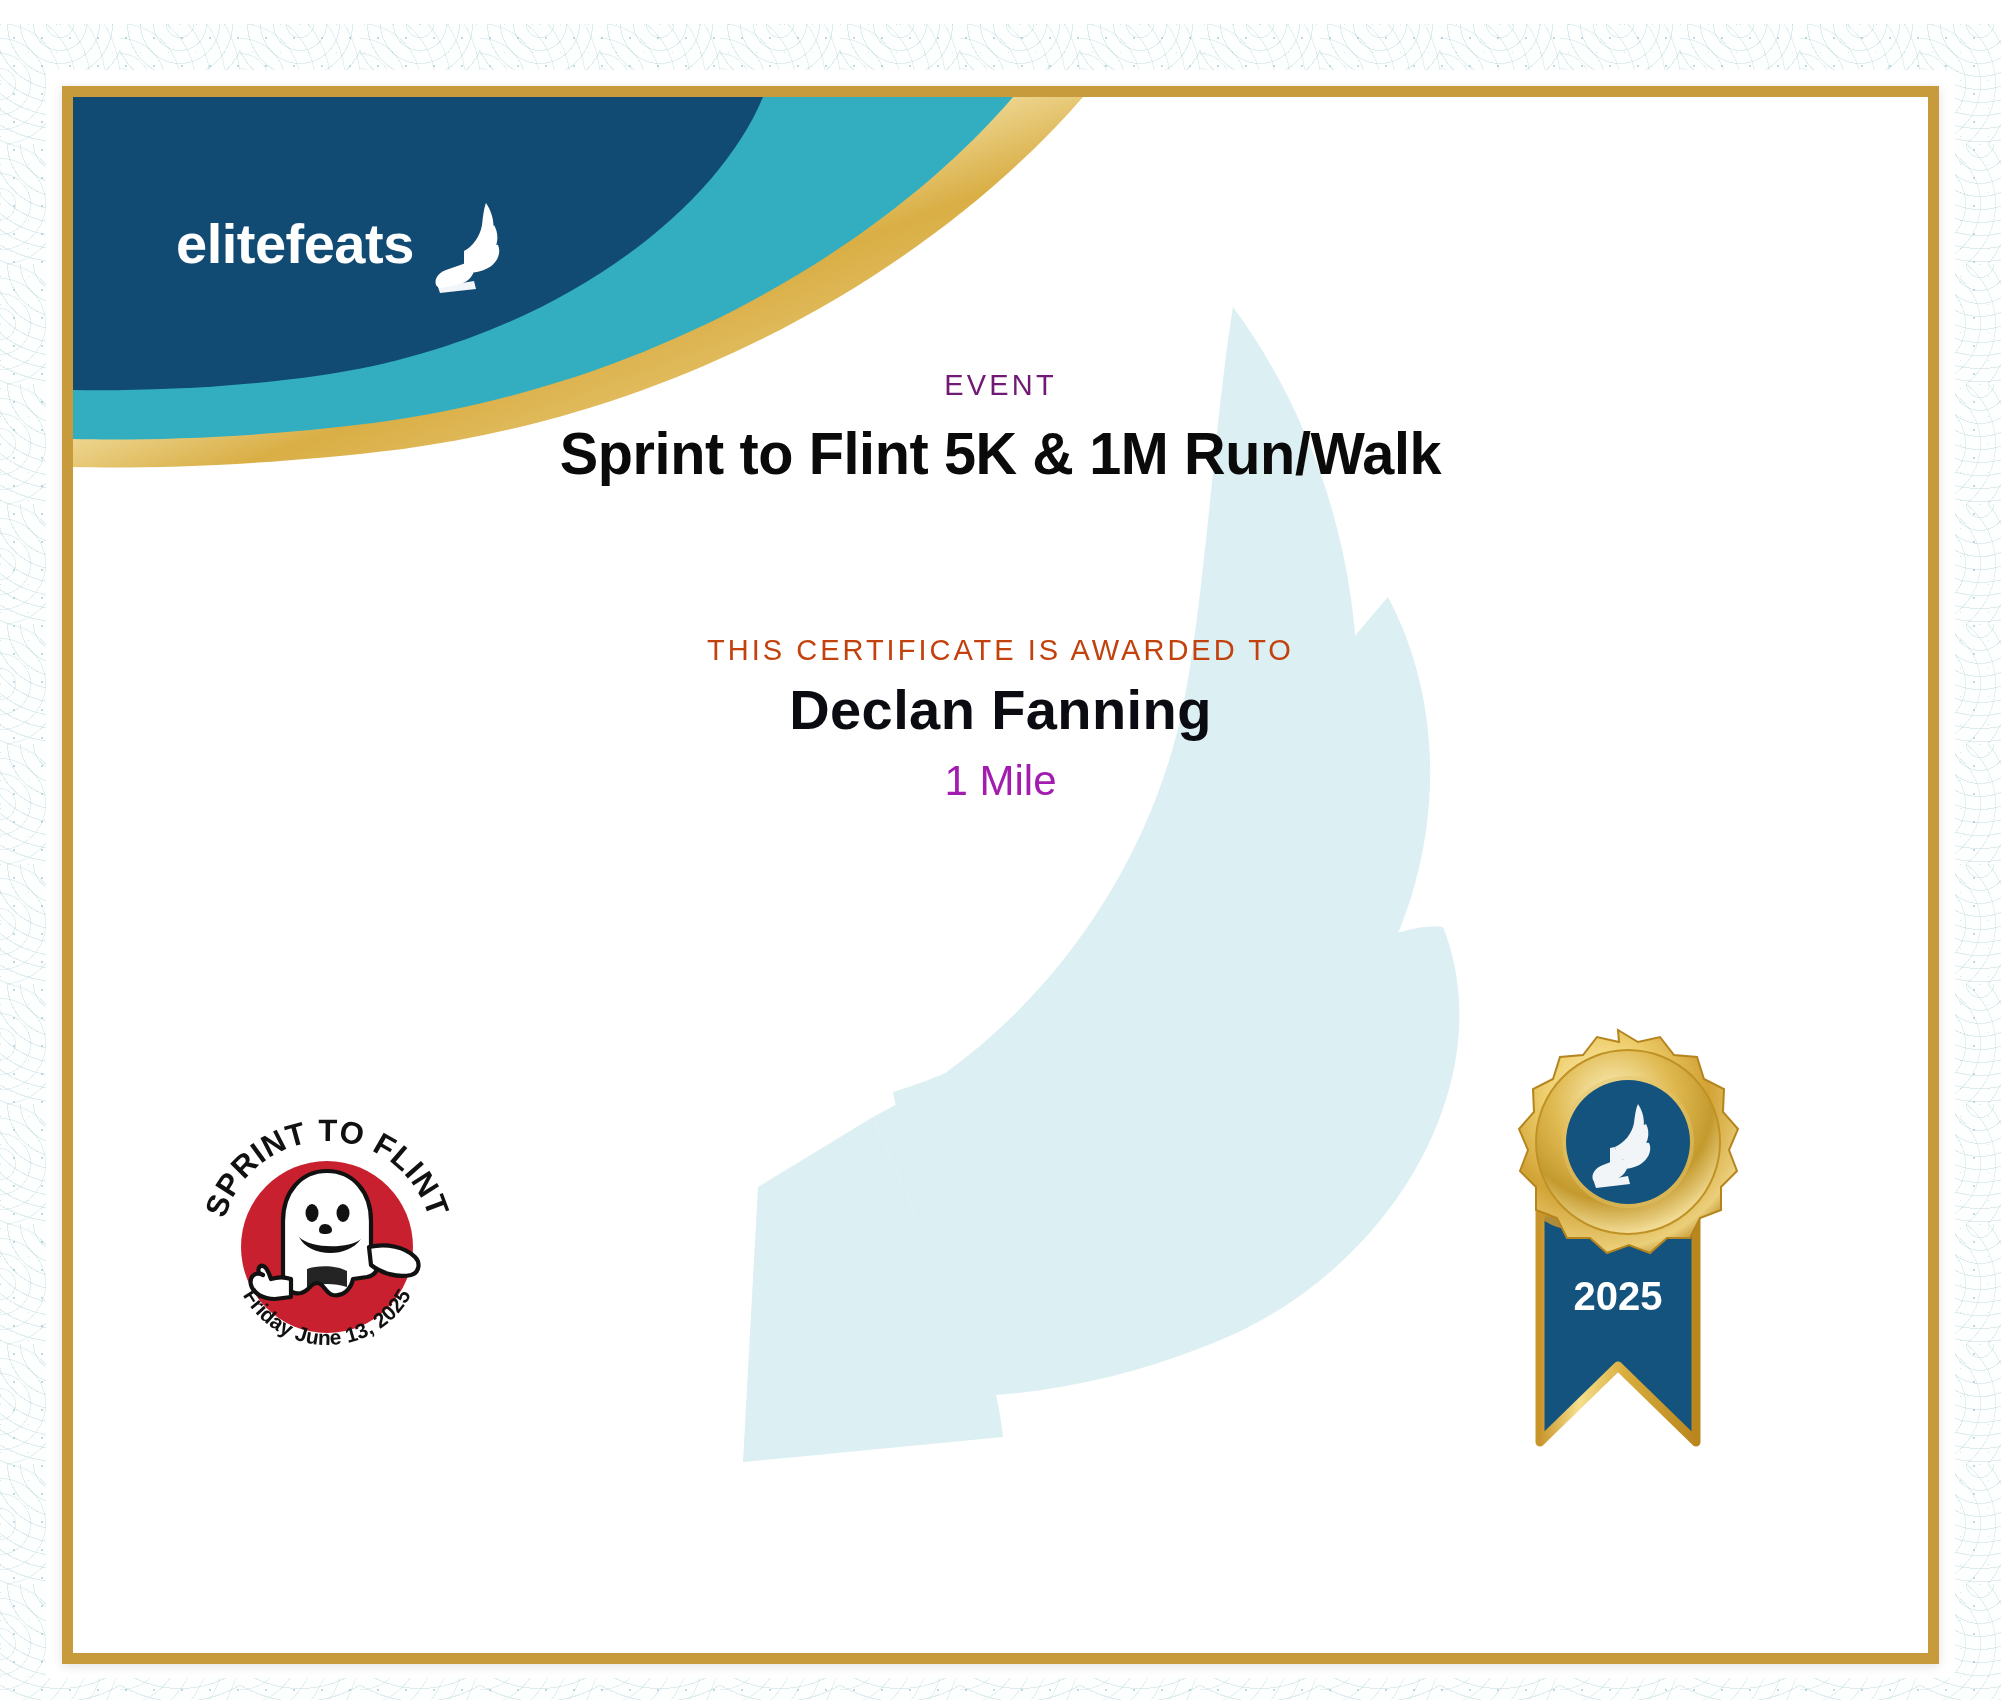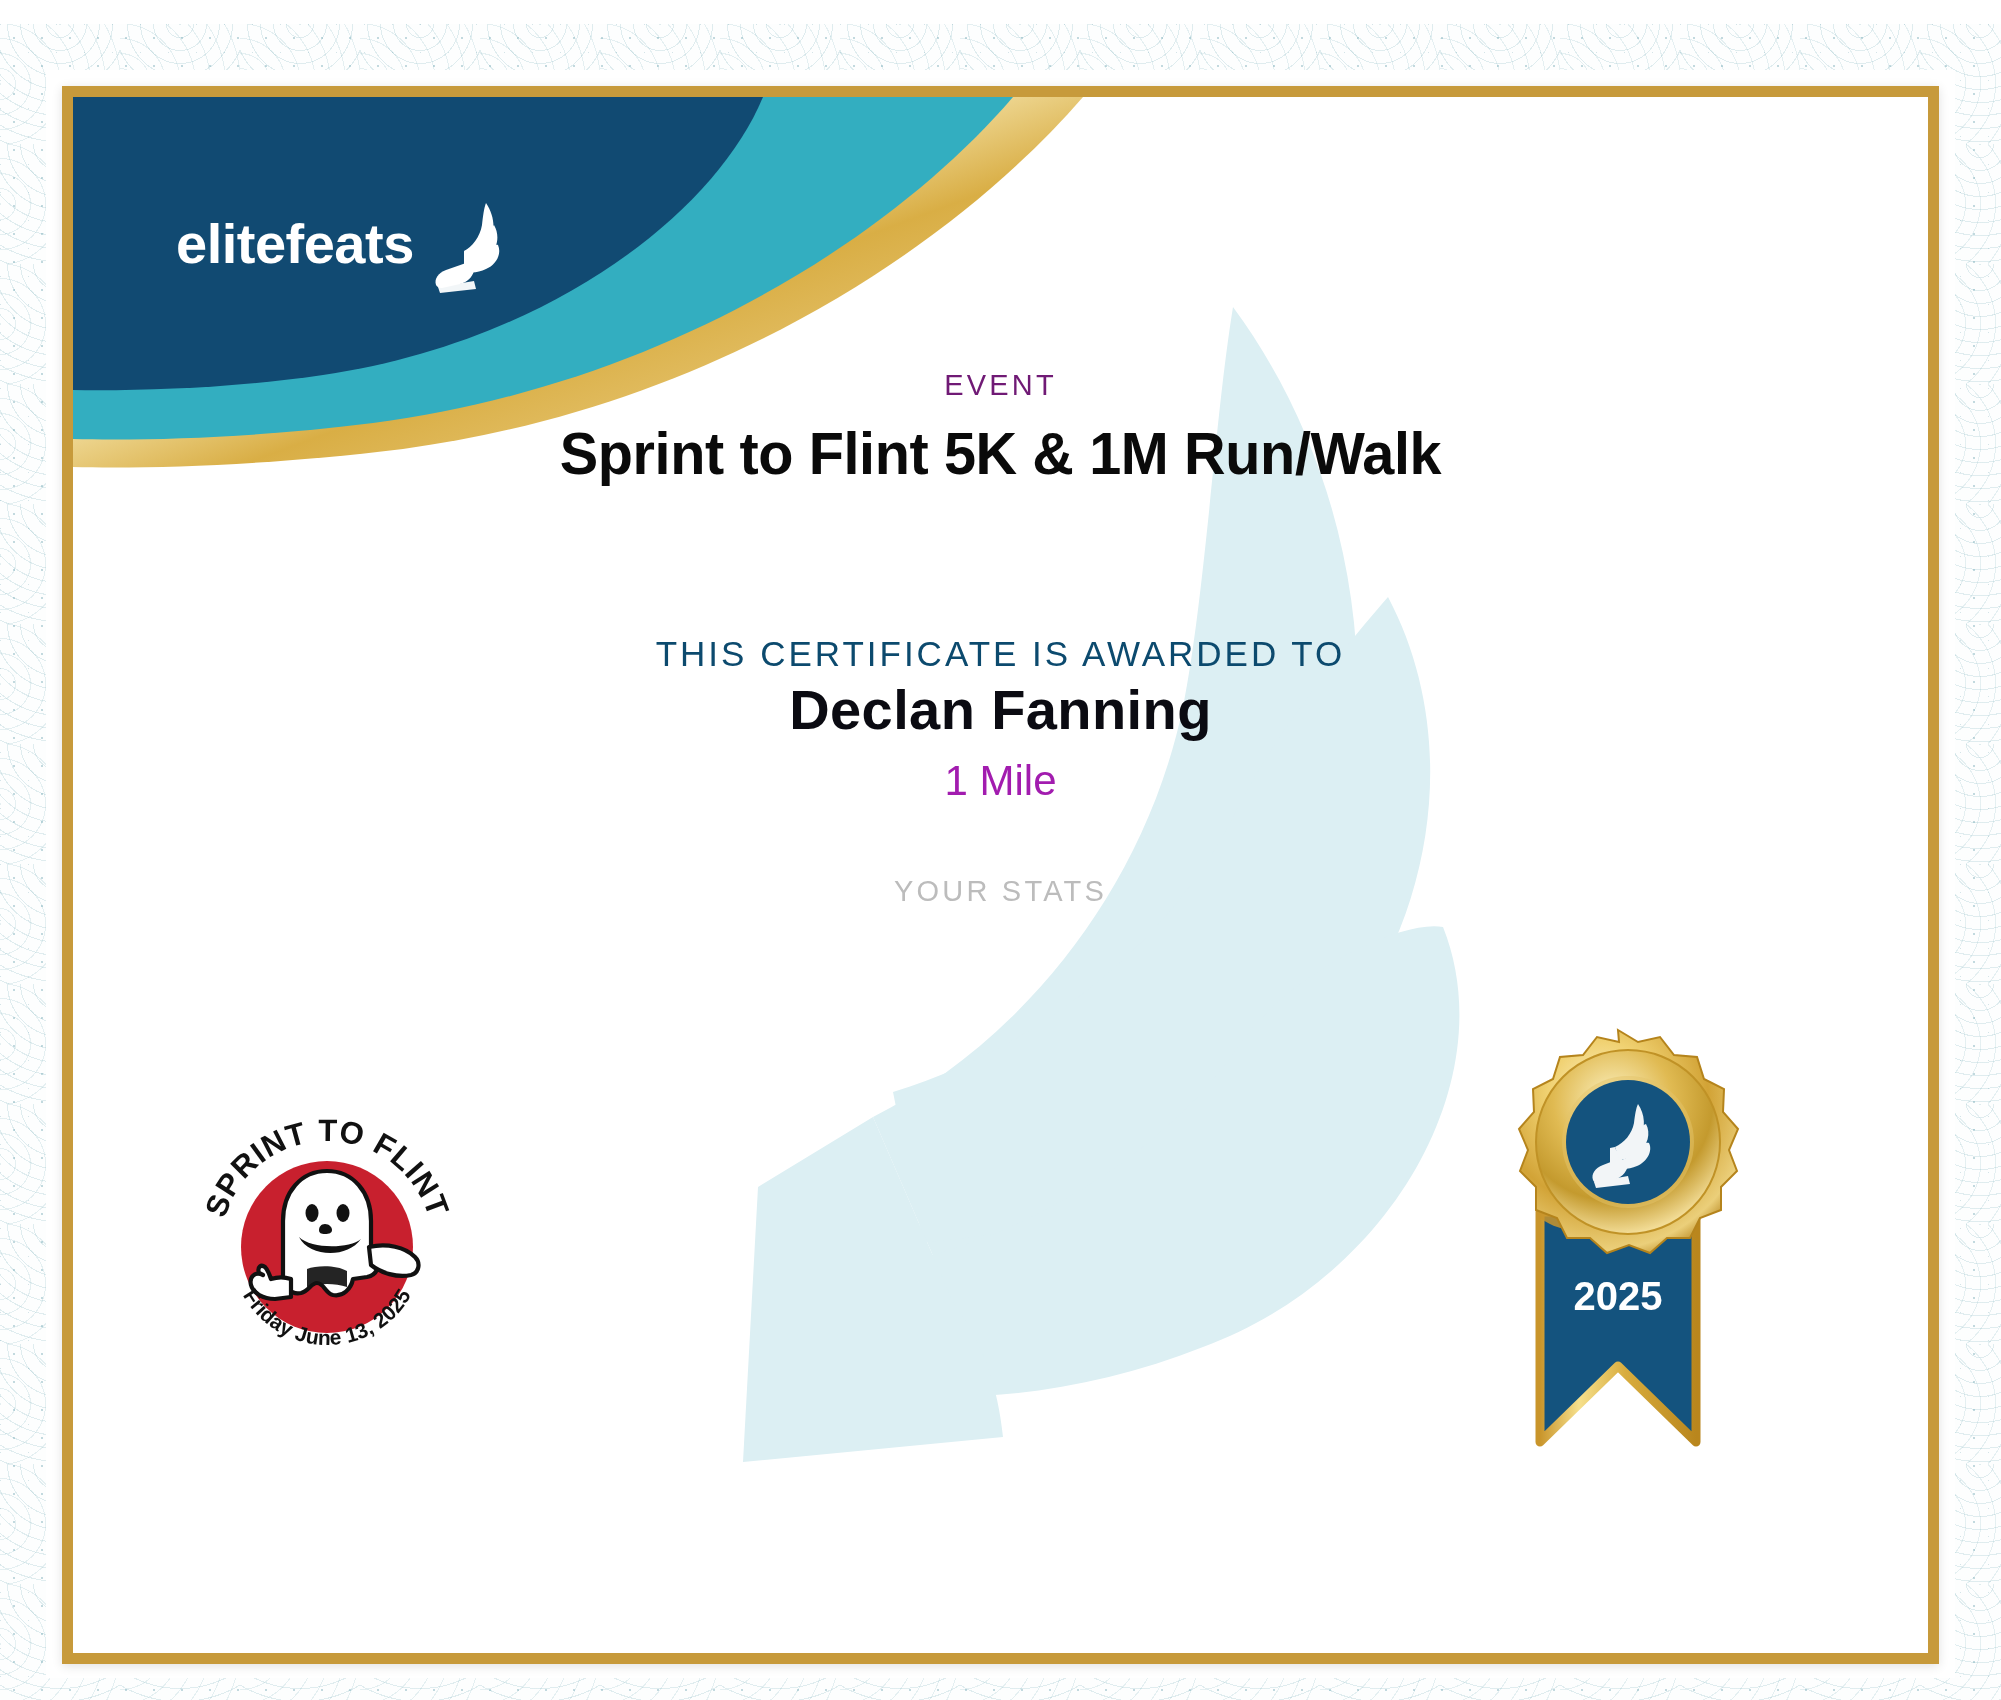--- a/index.html
+++ b/index.html
@@ -93,21 +93,21 @@
 
   #event-label  { top: 272px;  font-size: 29px; letter-spacing: 3.2px; color: #701a75; }
   #event-title  {
     position: absolute; top: 322px; width: 100%; text-align: center;
     font-family: "Liberation Sans Narrow", "Liberation Sans", sans-serif;
     font-size: 60px; font-weight: 700; color: #0a0a0a;
     letter-spacing: -0.4px;
     transform: scaleX(0.96);
   }
 
-  #awarded-label { top: 537px; font-size: 35px; letter-spacing: 3.0px; color: #0c4a6e; }
+  #awarded-label { top: 537px; font-size: 29px; letter-spacing: 3.0px; color: #c2410c; }
   #recipient {
     position: absolute; top: 580px; width: 100%; text-align: center;
     font-size: 56px; font-weight: 700; color: #0b0b12;
     letter-spacing: 0.4px;
   }
   #distance {
     position: absolute; top: 660px; width: 100%; text-align: center;
     font-size: 42px; font-weight: 400; color: #a21caf;
   }
 
@@ -226,21 +226,20 @@
       <div class="lbl-sm" id="event-label">EVENT</div>
 
       <div id="event-title">Sprint to Flint 5K &amp; 1M Run/Walk</div>
 
       <div class="lbl-sm" id="awarded-label">THIS CERTIFICATE IS AWARDED TO</div>
 
       <div id="recipient">Declan Fanning</div>
 
       <div id="distance">1 Mile</div>
 
-      <div class="lbl-sm" id="stats-label">YOUR STATS</div>
 
     </div>
 
     <svg id="race-logo" viewBox="0 0 272 272">
       <defs>
         <path id="arcTop" d="M 30 150 A 106 106 0 0 1 242 150" fill="none"></path>
         <path id="arcBot" d="M 40 152 A 96 96 0 0 0 232 152" fill="none"></path>
       </defs>
 
       <circle cx="136" cy="150" r="86" fill="#C8202E"></circle>

